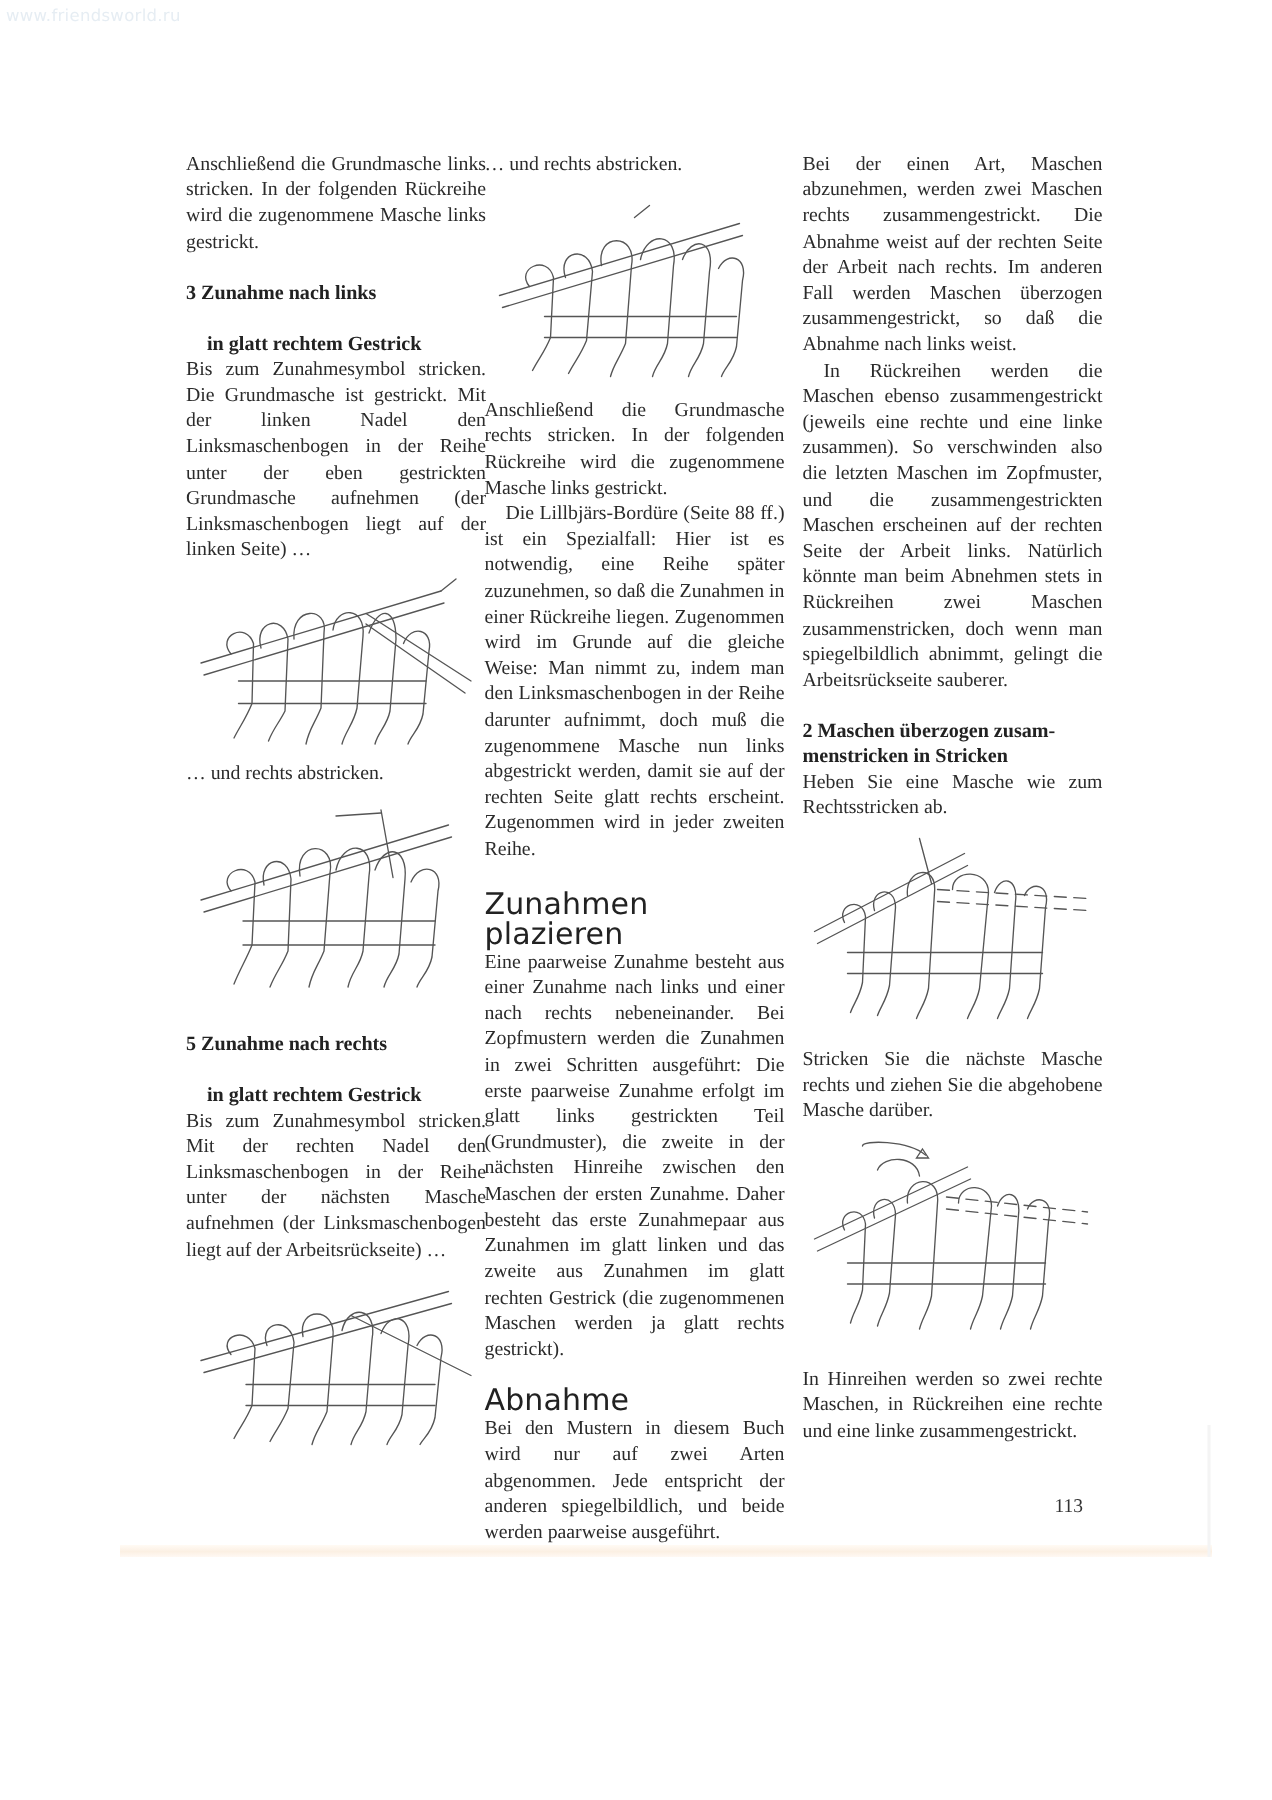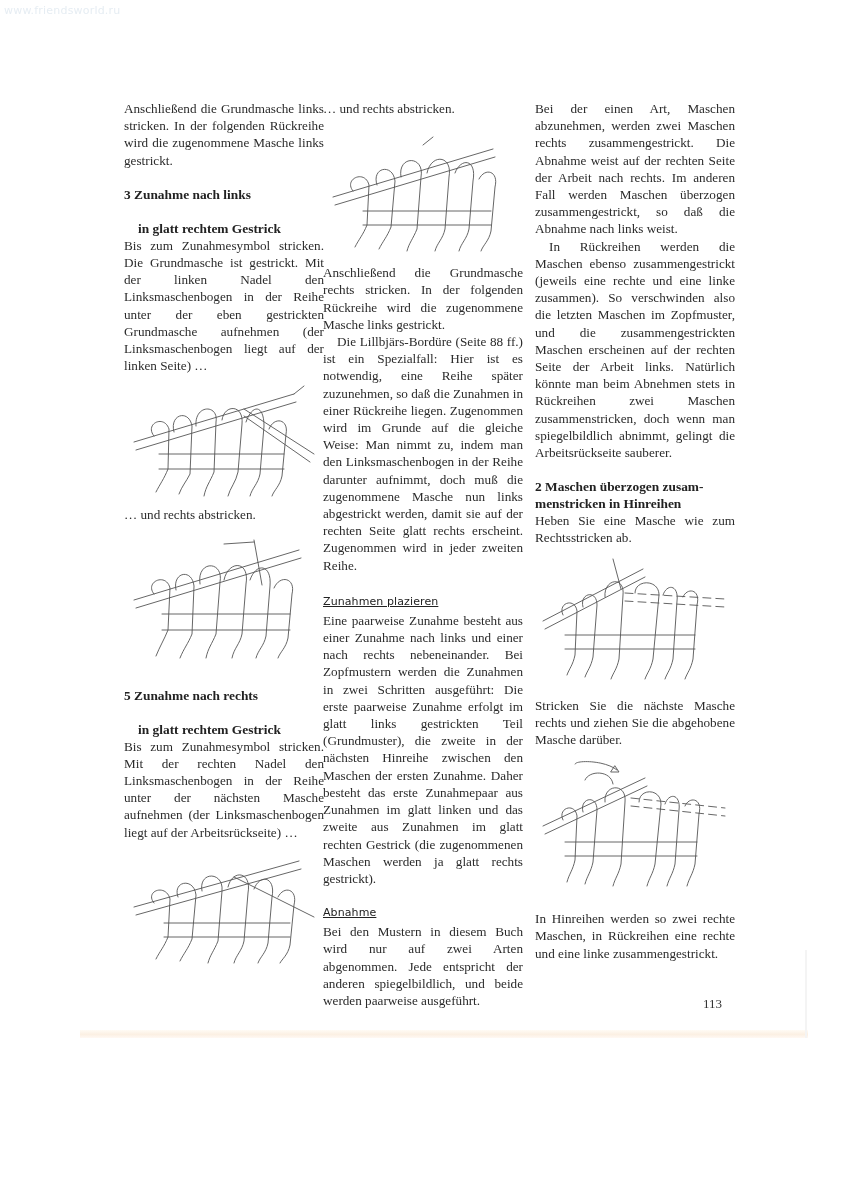--- a/index.html
+++ b/index.html
@@ -28,22 +28,22 @@
   .col2 { left: 323px; width: 200px; }
   .col3 { left: 535px; width: 200px; }
   .col p { margin: 0; }
   .indent { text-indent: 14px; }
   .subhead {
     font-weight: bold; font-size: 13.4px; line-height: 17px; margin: 0; color: #222;
     text-align: left;
   }
   .subhead .line2 { display: block; padding-left: 14px; margin-top: 17px; }
   .h2 {
-    font-family: "DejaVu Sans", sans-serif; font-size: 11px; line-height: 20px;
-    color: #222; margin: 0; font-weight: normal; letter-spacing: 0.1px; text-decoration: underline;
+    font-family: "DejaVu Sans", sans-serif; font-size: 20px; line-height: 20px;
+    color: #222; margin: 0; font-weight: normal; letter-spacing: 0.1px;
   }
   .fig { display: block; margin: 0; }
   .pageno {
     position: absolute; left: 703px; top: 996px;
     font-family: "Liberation Serif", serif; font-size: 13px; color: #333;
   }
   svg path, svg line { fill: none; stroke: #555; stroke-width: 0.9; stroke-linecap: round; }
 </style>
 </head>
 <body>
@@ -140,21 +140,21 @@
   <h2 class="h2" style="margin-top:16px">Abnahme</h2>
   <p>Bei den Mustern in diesem Buch wird nur auf zwei Arten abgenommen. Jede entspricht der anderen spiegelbildlich, und beide werden paarweise ausgeführt.</p>
 </div>
 
 <div class="col col3">
   <p>Bei der einen Art, Maschen abzunehmen, werden zwei Maschen rechts zusammengestrickt. Die Abnahme weist auf der rechten Seite der Arbeit nach rechts. Im anderen Fall werden Maschen überzogen zusammengestrickt, so daß die Abnahme nach links weist.</p>
   <p class="indent">In Rückreihen werden die Maschen ebenso zusammengestrickt (jeweils eine rechte und eine linke zusammen). So verschwinden also die letzten Maschen im Zopfmuster, und die zusammengestrickten Maschen erscheinen auf der rechten Seite der Arbeit links. Natürlich könnte man beim Abnehmen stets in Rückreihen zwei Maschen zusammenstricken, doch wenn man spiegelbildlich abnimmt, gelingt die Arbeitsrückseite sauberer.</p>
   <div style="height:17px"></div>
   <p class="subhead">
     <span>2 Maschen überzogen zusam-</span><br>
-    <span>menstricken in Hinreihen</span>
+    <span>menstricken in Stricken</span>
   </p>
   <p>Heben Sie eine Masche wie zum Rechtsstricken ab.</p>
 
   <svg class="fig" width="200" height="140" viewBox="0 0 200 140" style="margin-top:8px">
     <line x1="8" y1="66" x2="108" y2="14"></line>
     <line x1="10" y1="74" x2="110" y2="22"></line>
     <line x1="78" y1="4" x2="86" y2="34"></line>
     <line x1="90" y1="38" x2="190" y2="44" stroke-dasharray="8 5"></line>
     <line x1="90" y1="46" x2="190" y2="52" stroke-dasharray="8 5"></line>
     <path d="M28 60 C22 48 40 42 42 56 L40 100 C38 110 34 114 32 120"></path>

